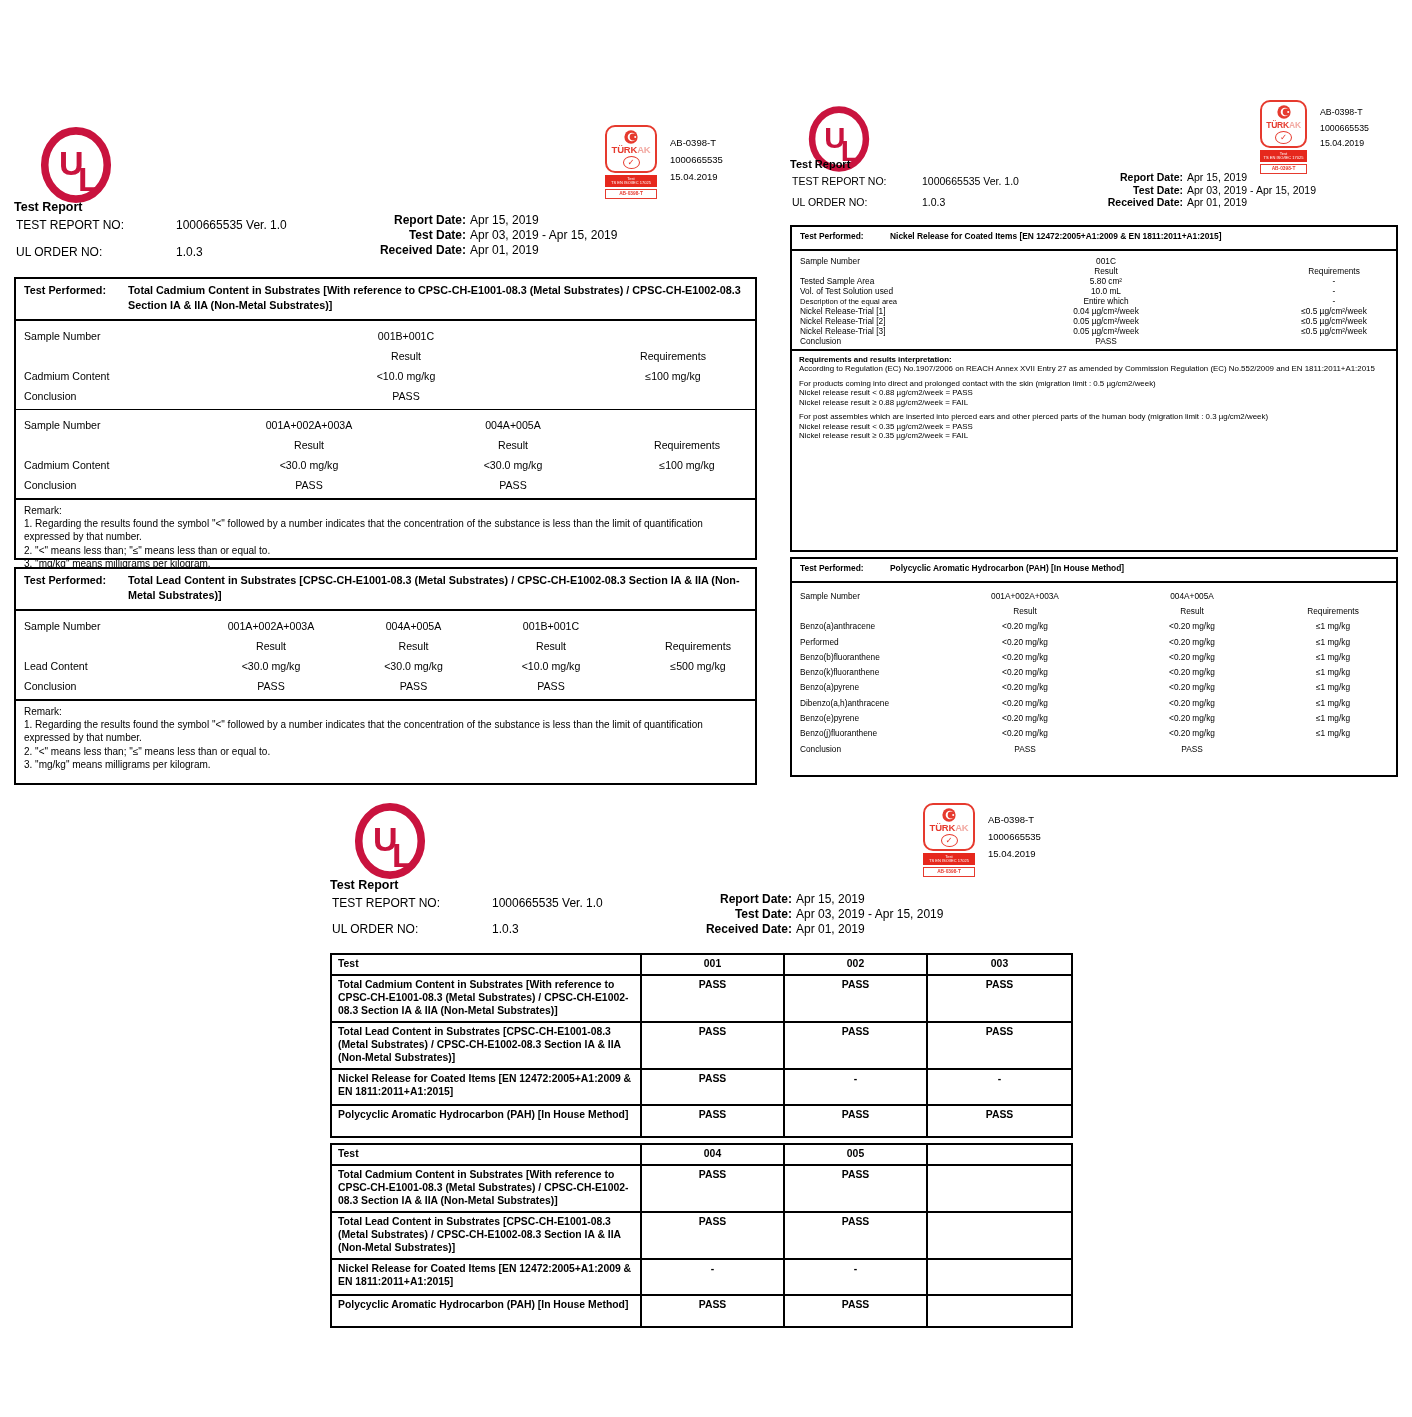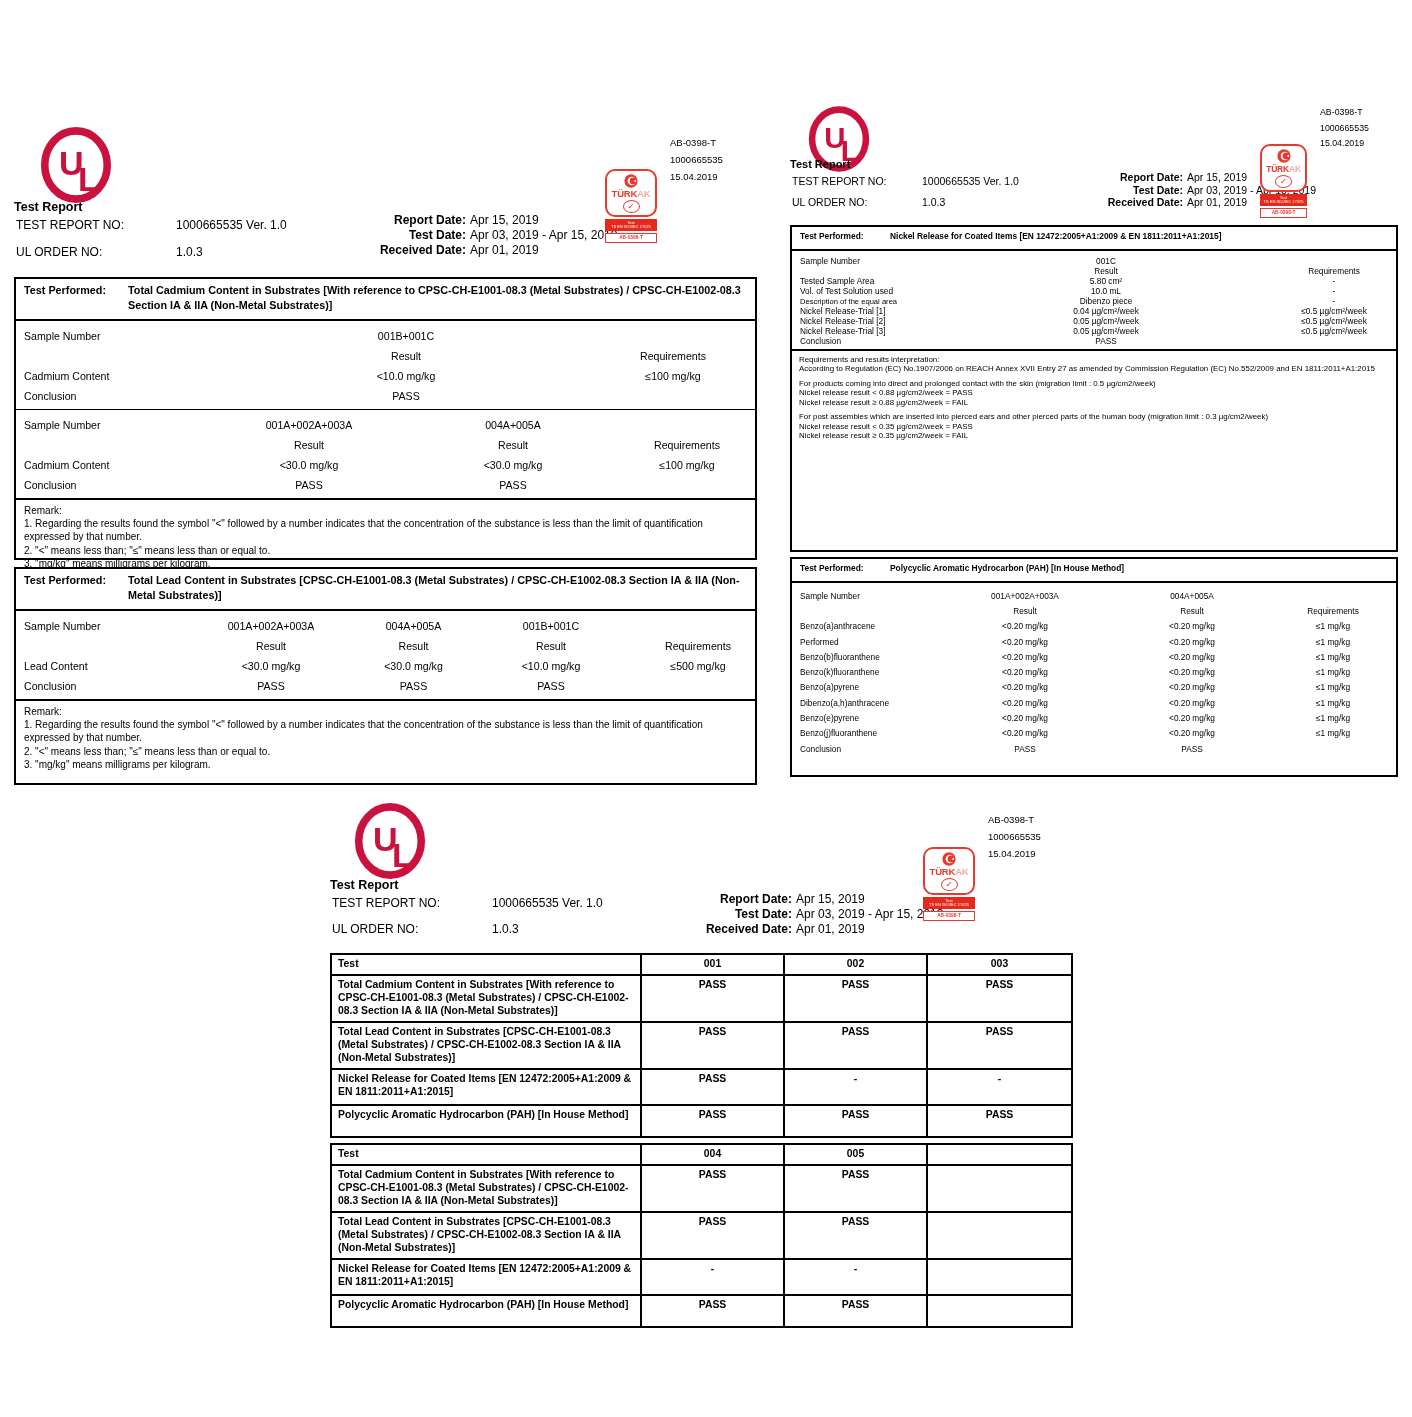--- a/index.html
+++ b/index.html
@@ -53,21 +53,21 @@
 
   
   .tk{position:absolute;display:flex;}
   #page1 .tk{left:591px;top:17px;}
   #page2 .tk{left:470px;top:2px;}
   #page3 .tk{left:593px;top:8px;}
   .seal{width:52px;flex:none;}
   #page2 .seal{width:47px;}
   .seal-badge{border:2.5px solid #e63a2e;border-radius:10px;background:#fff;
     display:flex;flex-direction:column;align-items:center;justify-content:center;
-    padding:3px 0 2px;gap:1px;margin-top:44px;}
+    padding:3px 0 2px;gap:1px;}
   .cres{width:14px;height:14px;}
   .seal-brand{font-size:9.5px;font-weight:bold;line-height:10px;letter-spacing:-0.2px;}
   #page2 .seal-brand{font-size:8.5px;}
   .sb1{color:#e63a2e;}
   .sb2{color:#f2a9a2;}
   .seal-check{width:15px;height:11px;border:1.2px solid #e63a2e;border-radius:50%;
     color:#e63a2e;font-size:8.5px;line-height:10px;text-align:center;}
   .seal-band{background:#e6281d;color:#fff;text-align:center;font-size:4px;
     line-height:4.6px;padding:1.5px 0;margin-top:2px;}
   .seal-abox{border:1px solid #e63a2e;color:#e63a2e;background:#fff;text-align:center;
@@ -99,21 +99,21 @@
   .sm{font-size:7.6px;}
   .g1r{grid-template-columns:205px 370px 1fr;}
   .g2r{grid-template-columns:195px 196px 212px 1fr;}
   .ldr{grid-template-columns:160px 190px 95px 180px 1fr;}
   .nir{grid-template-columns:148px 332px 1fr;}
   .pahr{grid-template-columns:144px 178px 156px 1fr;}
   .divider{border-top:1.5px solid #000;flex:none;margin-top:3px;}
   .divider2{border-top:2px solid #000;flex:none;margin-top:3px;}
   .remark{flex:1;padding:4px 8px;font-size:10px;line-height:1.32;}
   .interp{flex:1;padding:4px 7px;font-size:7.9px;line-height:1.2;}
-  .interp .it{font-weight:normal;}
+  .interp .it{font-weight:bold;}
   .mb{margin-bottom:5px;}
 
   #page1 .cad{top:169px;height:283px;}
   #page1 .lead{top:459px;height:218px;}
   #page2 .nick{top:127px;height:327px;}
   #page2 .pah{top:459px;height:220px;}
 
   
   .sumtab{position:absolute;left:0;width:743px;box-sizing:border-box;border:2px solid #000;background:#fff;}
   #sum1{top:158px;}
@@ -351,21 +351,21 @@
           <span class="c">5.80 cm²</span>
           <span class="c">-</span>
         </div>
       <div class="row nir">
           <span class="l">Vol. of Test Solution used</span>
           <span class="c">10.0 mL</span>
           <span class="c">-</span>
         </div>
       <div class="row nir">
           <span class="l sm">Description of the equal area</span>
-          <span class="c">Dibenzo piece</span>
+          <span class="c">Entire which</span>
           <span class="c">-</span>
         </div>
       <div class="row nir">
           <span class="l">Nickel Release-Trial [1]</span>
           <span class="c">0.04 µg/cm²/week</span>
           <span class="c">≤0.5 µg/cm²/week</span>
         </div>
       <div class="row nir">
           <span class="l">Nickel Release-Trial [2]</span>
           <span class="c">0.05 µg/cm²/week</span>

